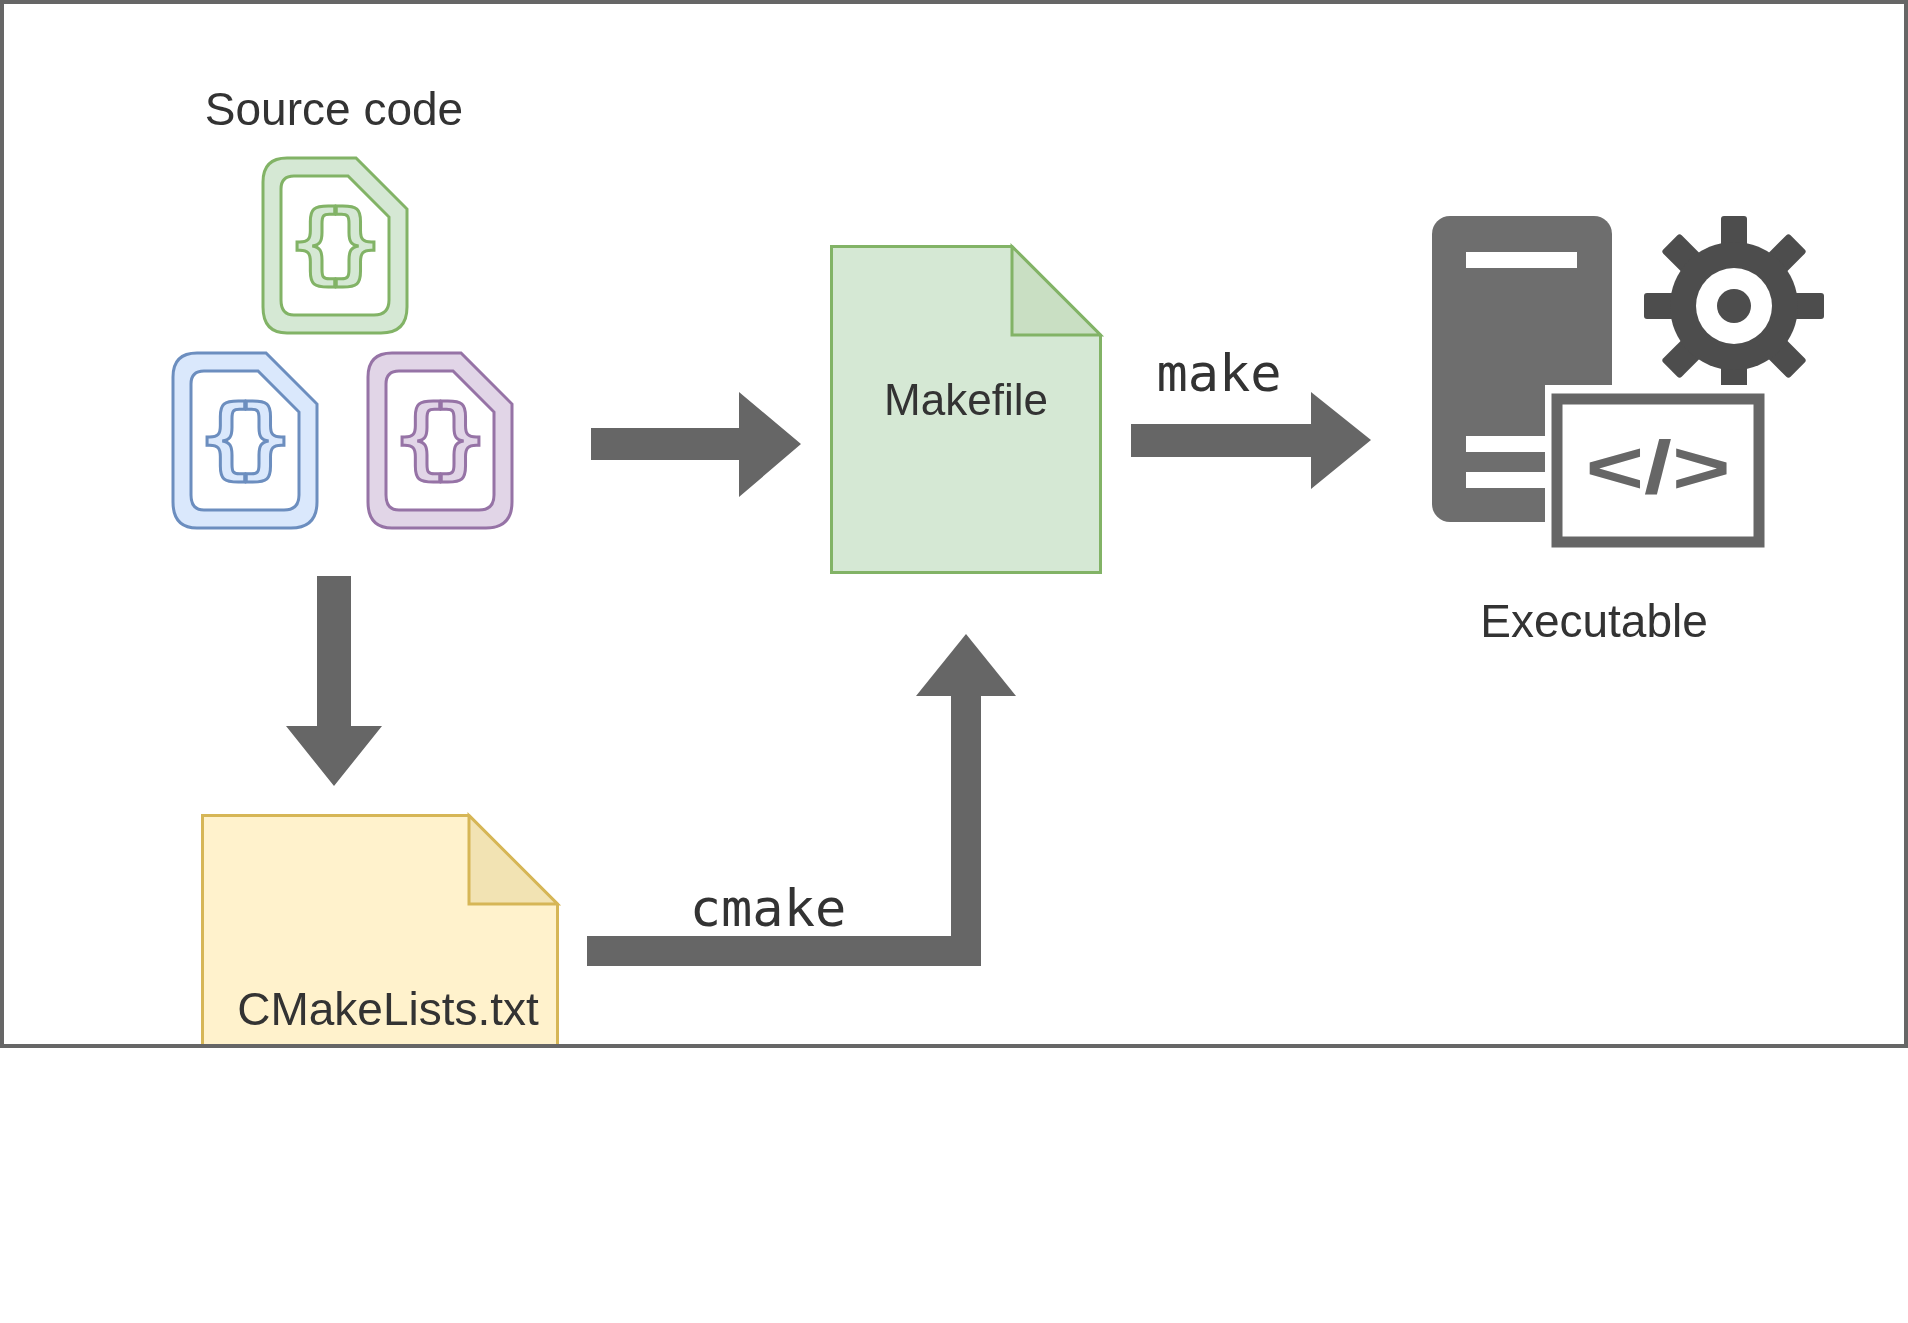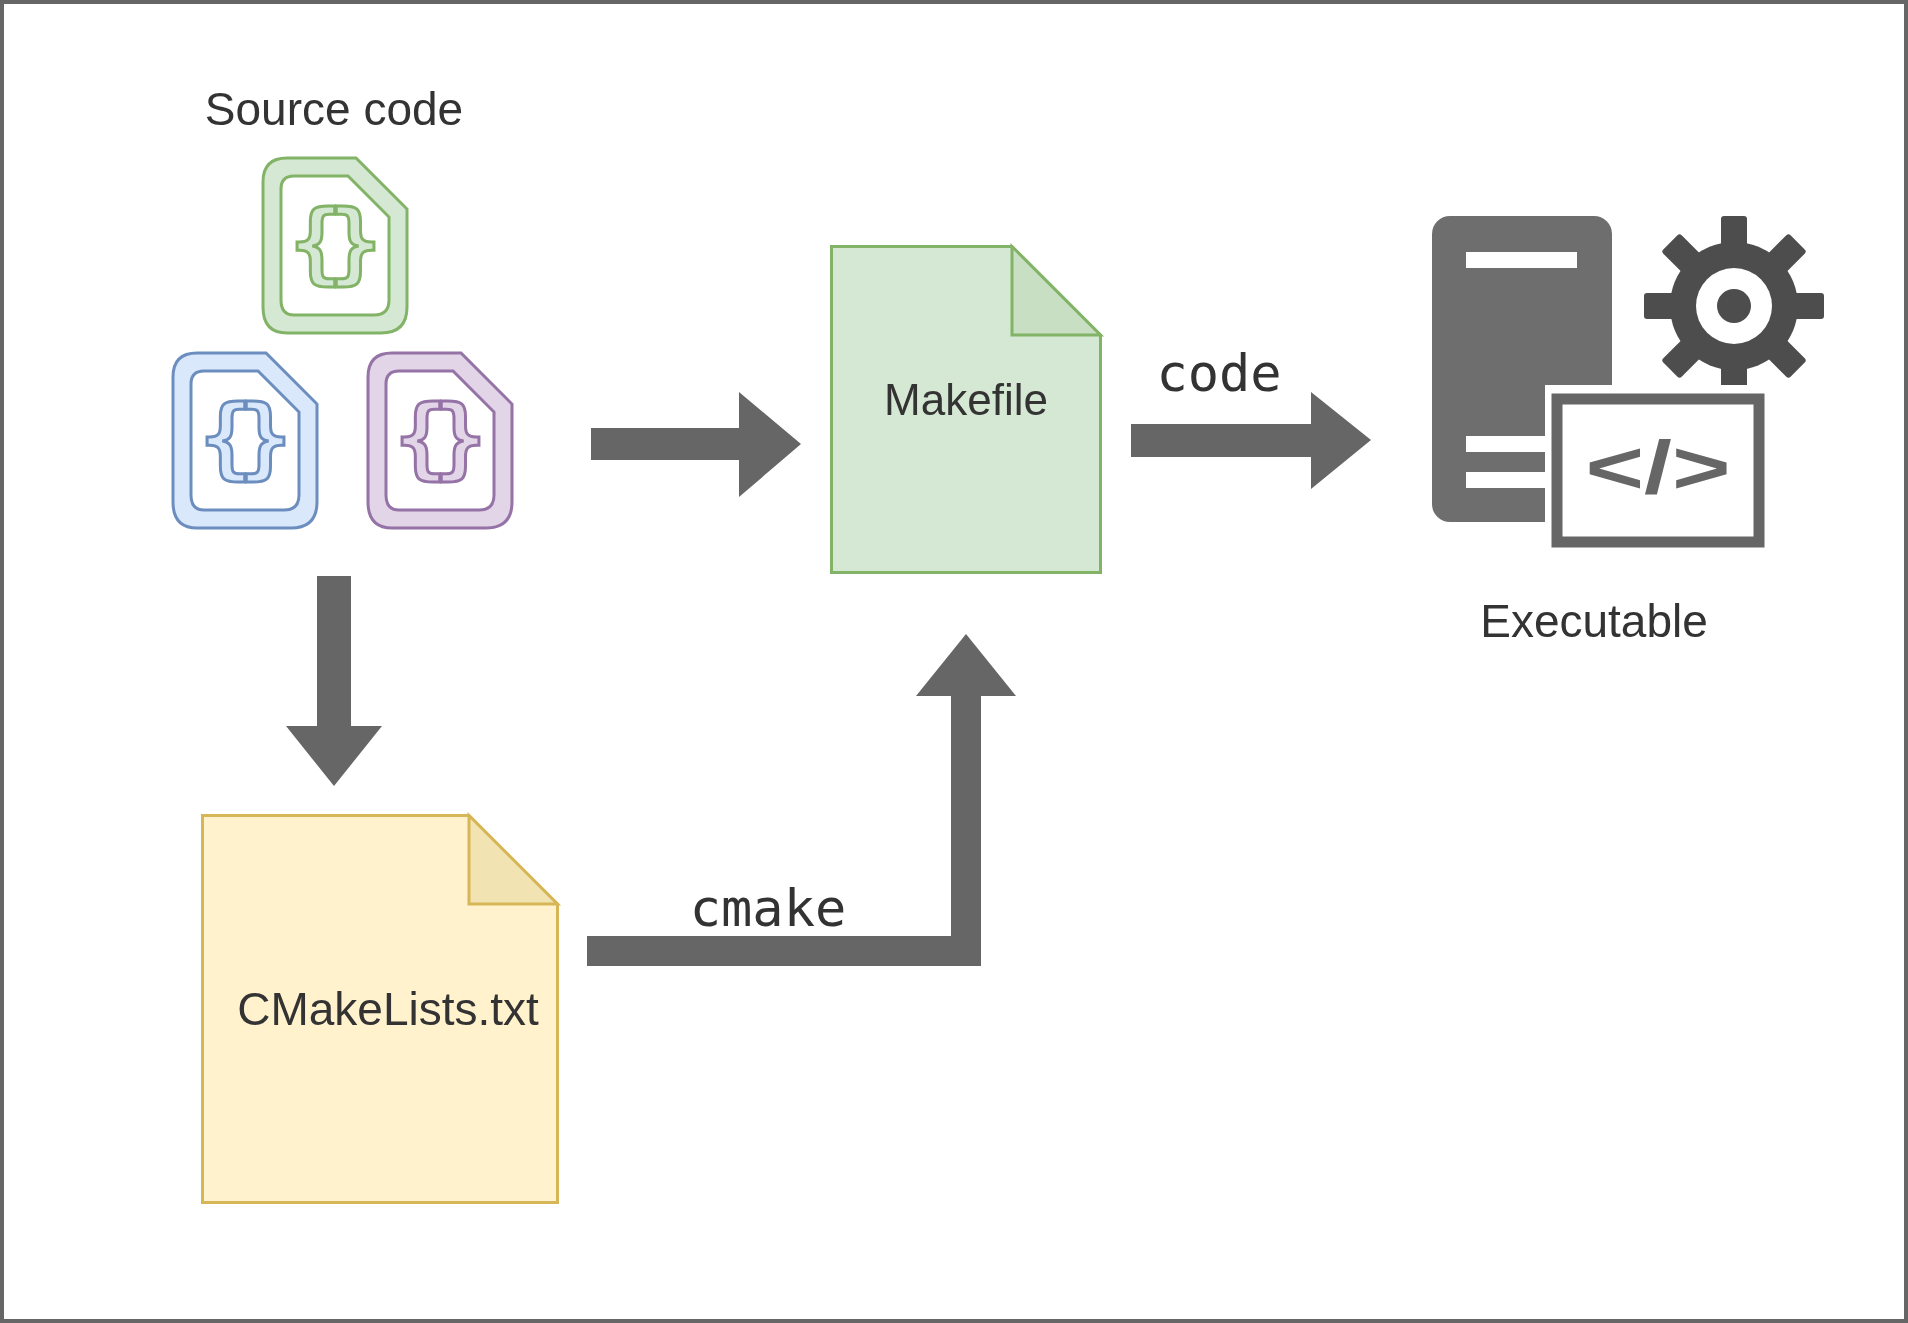--- a/index.html
+++ b/index.html
@@ -1,18 +1,18 @@
 <!DOCTYPE html>
 <html><head>
 <meta charset="utf-8">
 <style>
   html,body { margin:0; padding:0; background:#fff; }
   #canvas {
     position:relative;
-    width:1908px; height:1323px;
+    width:1908px; height:1048px;
     background:#ffffff;
     border:4px solid #666666;
     box-sizing:border-box;
     overflow:hidden;
     font-family:"Liberation Sans","DejaVu Sans",sans-serif;
   }
   .abs { position:absolute; }
   .label {
     position:absolute;
     transform:translate(-50%,-50%);
@@ -67,21 +67,21 @@
   <svg class="abs" style="left:282px; top:572px;" width="96" height="210" viewBox="0 0 96 210">
     <polygon points="31,0 65,0 65,150 96,150 48,210 0,150 31,150" fill="#666666"></polygon>
   </svg>
 
   <svg class="abs" style="left:826px; top:241px;" width="272" height="329" viewBox="0 0 272 329">
     <path d="M1.5,1.5 H182 L270.5,90 V327.5 H1.5 Z" fill="#d5e8d4" stroke="#82b366" stroke-width="3"></path>
     <path d="M182,1.5 V90 H270.5 Z" fill="#c9dfc3" stroke="#82b366" stroke-width="3"></path>
   </svg>
   <div class="label sans fs44" style="left:962px; top:396px;">Makefile</div>
 
-  <div class="label mono fs52" style="left:1215px; top:369px;">code</div>
+  <div class="label mono fs52" style="left:1215px; top:369px;">make</div>
   <svg class="abs" style="left:1127px; top:388px;" width="240" height="97" viewBox="0 0 240 97">
     <polygon points="0,32 180,32 180,0 240,48 180,97 180,65 0,65" fill="#666666"></polygon>
   </svg>
 
   <svg class="abs" style="left:1420px; top:185px;" width="420" height="380" viewBox="0 0 420 380">
     <g>
       <rect x="8" y="27" width="180" height="306" rx="18" fill="#6e6e6e"></rect>
       <rect x="42" y="63" width="111" height="16" fill="#ffffff"></rect>
       <rect x="42" y="247" width="123" height="16" fill="#ffffff"></rect>
       <rect x="42" y="283" width="123" height="16" fill="#ffffff"></rect>

